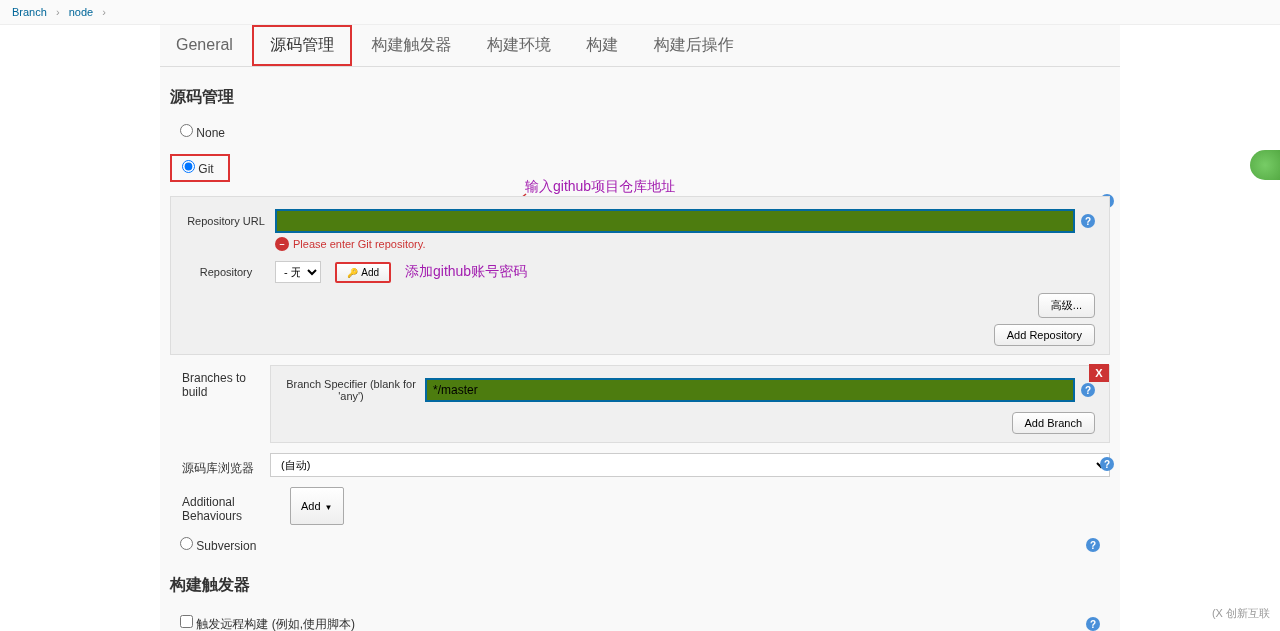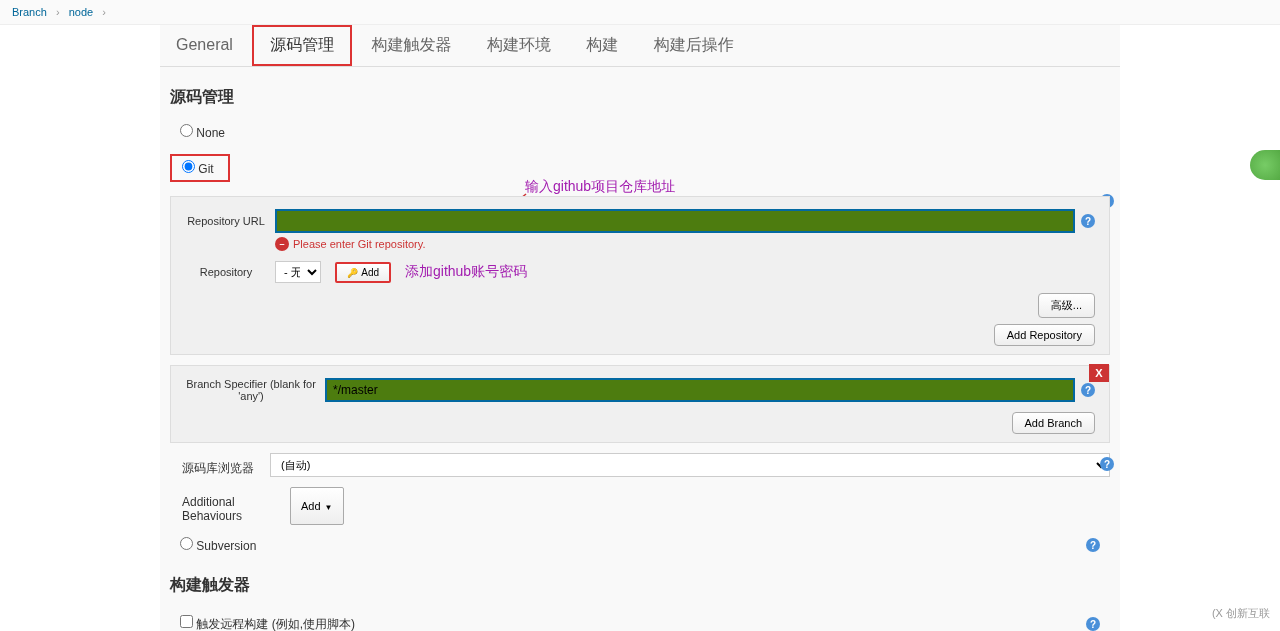--- a/index.html
+++ b/index.html
@@ -127,20 +127,21 @@
           <div class="btn-right">
             <button class="std-btn">高级...</button>
           </div>
           <div class="btn-right">
             <button class="std-btn">Add Repository</button>
           </div>
         </div>
       </div>
 
       <div class="row-block" style="position:relative;">
+        <div class="section-left-label">Branches to build</div>
         <div class="section-body" style="position:relative;">
           <div class="delete-x">X</div>
           <div class="form-line">
             <span class="form-label" style="width:140px;">Branch Specifier (blank for 'any')</span>
             <input class="form-input" type="text" value="*/master" style="">
             <span class="help-icon">?</span>
           </div>
           <div class="btn-right">
             <button class="std-btn">Add Branch</button>
           </div>

